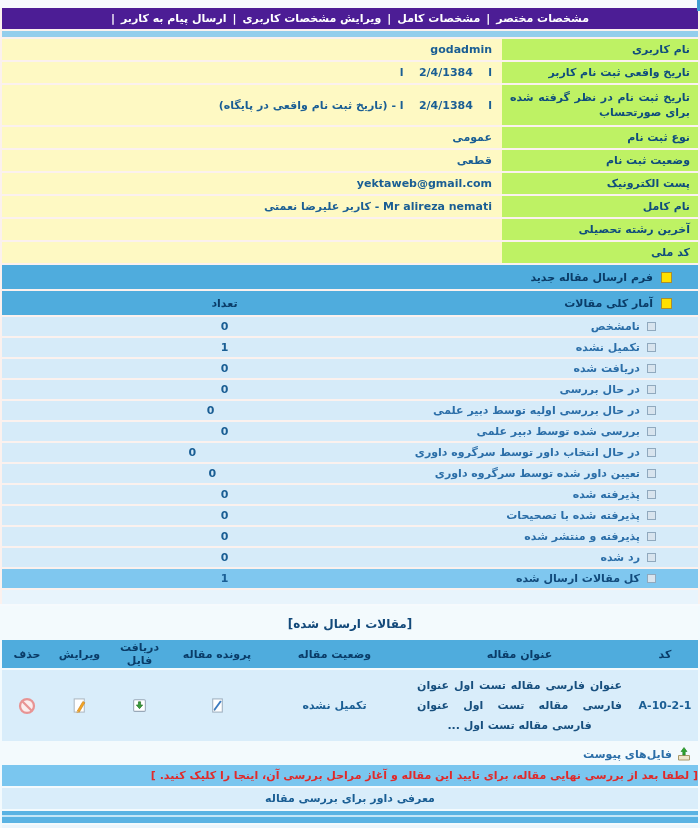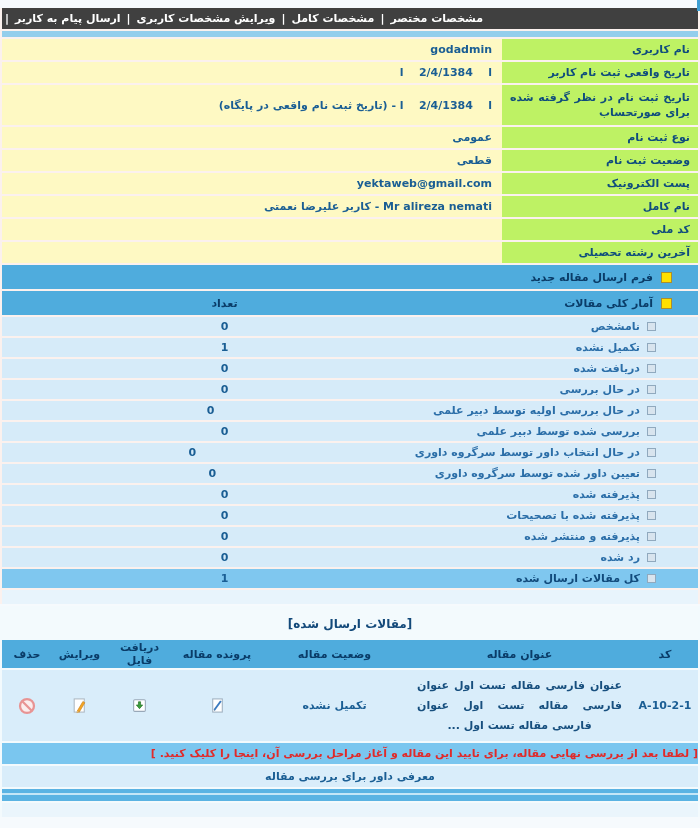--- a/index.html
+++ b/index.html
@@ -2,21 +2,21 @@
 <html lang="fa" dir="rtl"><head>
 <meta charset="utf-8">
 <style>
   html,body{margin:0;padding:0;background:#F6FAFD;}
   .page{width:700px;min-height:828px;margin:0;position:relative;
         font-family:"DejaVu Sans","Liberation Sans",sans-serif;
         font-size:11px;font-weight:bold;color:#17517F;direction:rtl;background:#F6FAFD;}
   .edge-mark{position:absolute;top:0;right:0;width:3px;height:11px;background:#3D9FD3;}
   .topstrip{height:8px;}
   .tbl{padding:0 2px;background:#FBF1EE;}
-  .navbar{height:21px;line-height:21px;background:#404040;color:#FFFFFF;text-align:left;margin-bottom:2px;}
+  .navbar{height:21px;line-height:21px;background:#4c1d95;color:#FFFFFF;text-align:center;margin-bottom:2px;}
   .navlink{cursor:pointer;margin:0 3px;}
   .navsep{margin:0 3px;}
   .substrip{height:6px;background:#94CEEC;margin-bottom:2px;}
   
   .prow{display:flex;margin-bottom:2px;}
   .plab{width:196px;box-sizing:border-box;background:#bef264;color:#0F4C7D;
         padding:3px 8px;line-height:15px;text-align:justify;display:flex;align-items:center;}
   .plab>span{width:100%;}
   .pval{flex:1;background:#fef9c3;color:#1A5E94;padding:3px 10px;display:flex;
         align-items:center;justify-content:flex-start;line-height:15px;}
@@ -128,29 +128,29 @@
     <div class="prow">
       <div class="plab">
           <span>نام کامل</span>
         </div>
       <div class="pval">
           <span>Mr alireza nemati - کاربر علیرضا نعمتی</span>
         </div>
     </div>
     <div class="prow">
       <div class="plab">
+          <span>آخرین رشته تحصیلی</span>
+        </div>
+      <div class="pval">
+          <span></span>
+        </div>
+    </div>
+    <div class="prow">
+      <div class="plab">
           <span>کد ملی</span>
-        </div>
-      <div class="pval">
-          <span></span>
-        </div>
-    </div>
-    <div class="prow">
-      <div class="plab">
-          <span>آخرین رشته تحصیلی</span>
         </div>
       <div class="pval">
           <span></span>
         </div>
     </div>
 
     <div class="hdr">
       <span class="bullet-yellow"></span>
       <span class="hlabel" style="cursor:pointer;">فرم ارسال مقاله جدید</span>
     </div>
@@ -275,20 +275,29 @@
       <div class="c-del icon-cell">
         <span class="icon-btn">
           <svg width="18" height="18" viewBox="0 0 16 16">
               <circle cx="8" cy="8" r="6.2" fill="#FBEDED" stroke="#E89494" stroke-width="2"></circle>
               <line x1="4" y1="4" x2="12" y2="12" stroke="#E89494" stroke-width="2"></line>
             </svg>
         </span>
       </div>
     </div>
 
+    <div class="attach-row">
+      <span class="icon-btn">
+        <svg width="16" height="16" viewBox="0 0 16 16">
+            <path d="M2.5 9.5 H13.5 V14 H2.5 Z" fill="#EFE6CC" stroke="#A89868" stroke-width="1"></path>
+            <path d="M8 1.5 L11 5.5 L9.2 5.5 L9.2 9 L6.8 9 L6.8 5.5 L5 5.5 Z" fill="#2FA52F" stroke="#1E7A1E" stroke-width="0.6"></path>
+          </svg>
+      </span>
+      <span class="attach-label">فایل‌های پیوست</span>
+    </div>
 
     <div class="notice">[ لطفا بعد از بررسی نهایی مقاله، برای تایید این مقاله و آغاز مراحل بررسی آن، اینجا را کلیک کنید. ]</div>
     <div class="referee">معرفی داور برای بررسی مقاله</div>
 
     <div class="band">
       <div class="b1"></div>
         <div class="b2"></div>
         <div class="b3"></div>
     </div>
     <div class="gap2"></div>

